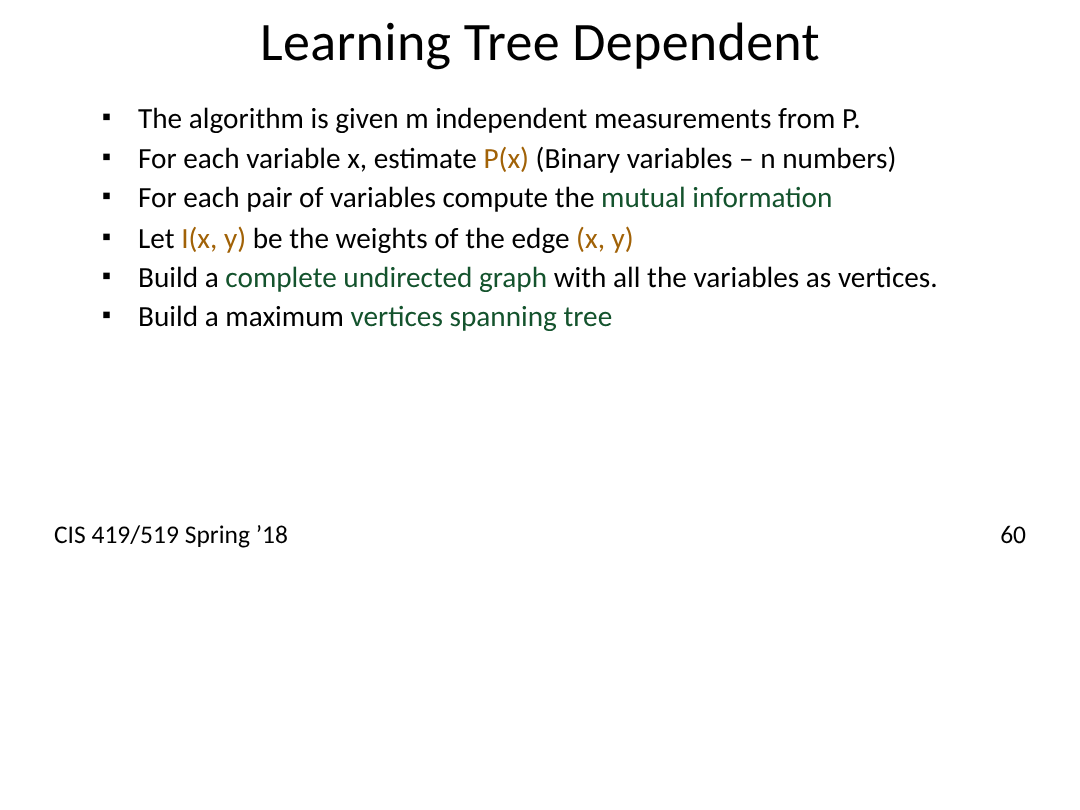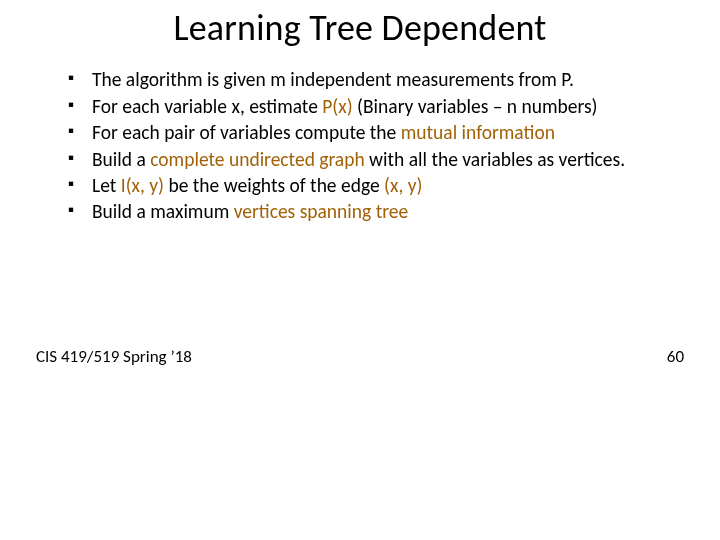--- a/index.html
+++ b/index.html
@@ -44,21 +44,21 @@
   }
   ul.bullets > li::before {
     content: "\25AA"; 
     position: absolute;
     left: 6px;
     top: 0;
     font-size: 17px;
     color: #000;
   }
   .red { color: #a16207; }
-  .orange { color: #a16207; }
+  .orange { color: #14532d; }
   .sup {
     font-size: 0.62em;
     vertical-align: super;
     line-height: 0;
   }
   .footer {
     position: absolute;
     bottom: 22px;
     left: 36px;
     right: 36px;
@@ -87,25 +87,25 @@
       <li>
         <span>For each variable x, estimate </span><span class="red">P(x)</span><span>   (Binary variables – n numbers)</span>
       </li>
 
 
       <li>
         <span>For each pair of variables compute  the </span><span class="orange">mutual information</span>
       </li>
 
       <li>
-        <span>Build a </span><span class="orange">complete undirected graph</span><span> with all the variables as vertices.</span>
+        <span>Let </span><span class="red">I(x, y)</span><span> be the weights of the edge </span><span class="red">(x, y)</span>
       </li>
 
       <li>
-        <span>Let </span><span class="red">I(x, y)</span><span> be the weights of the edge </span><span class="red">(x, y)</span>
+        <span>Build a </span><span class="orange">complete undirected graph</span><span> with all the variables as vertices.</span>
       </li>
 
       <li>
         <span>Build a maximum </span><span class="orange">vertices spanning tree</span>
       </li>
 
     </ul>
   </div>
 
   <div class="footer">

